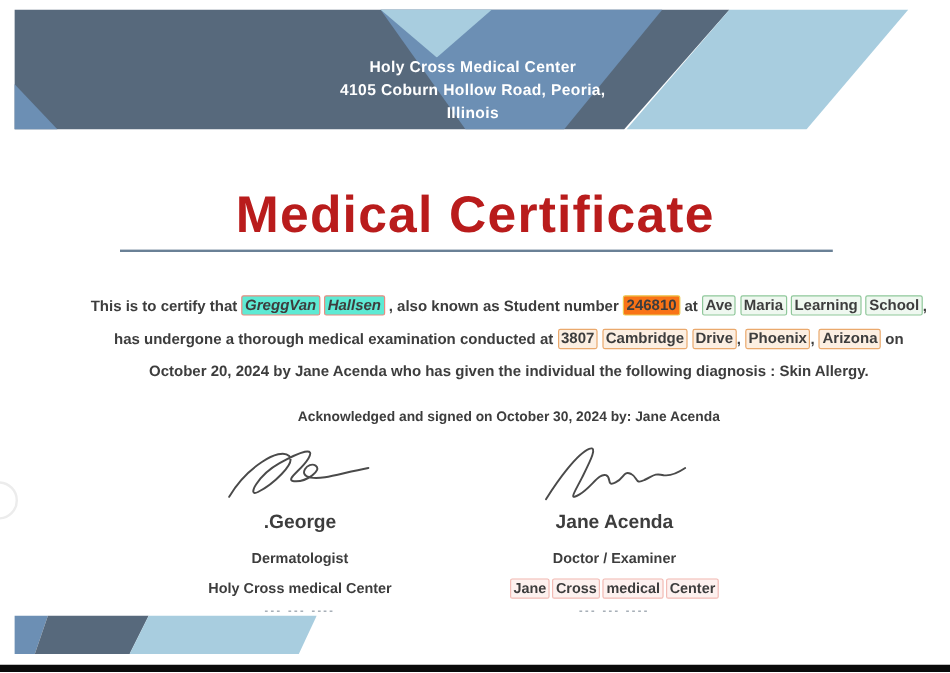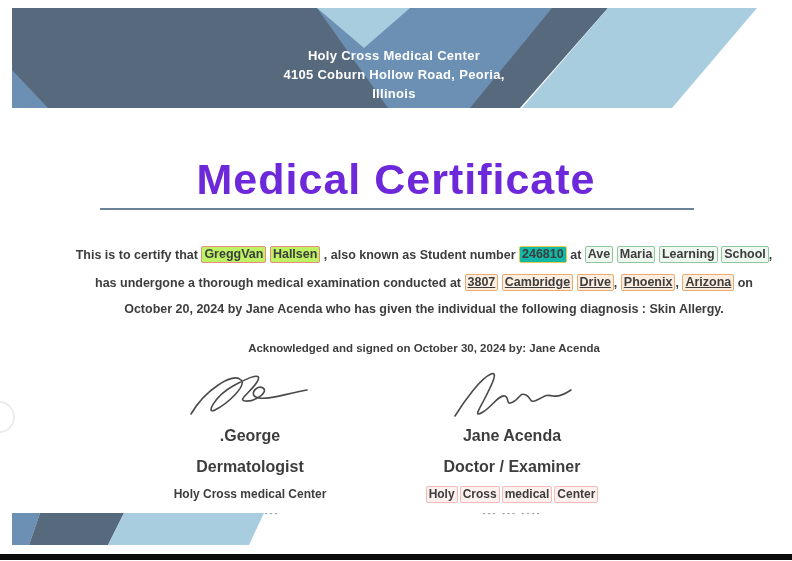--- a/index.html
+++ b/index.html
@@ -20,44 +20,44 @@
   .sh-f-light{background:#a8cddf;clip-path:polygon(124px 513px,264px 513px,249px 545px,108px 545px);}
   .sh-bottom-bar{background:#0b0b0b;clip-path:polygon(0px 554px,792px 554px,792px 560px,0px 560px);}
 
   .header-text{
     position:absolute;left:244px;top:46px;width:300px;
     color:#ffffff;font-size:13px;line-height:19px;font-weight:700;
     text-align:center;letter-spacing:.3px;
   }
   .page-title{
     position:absolute;left:0;top:155px;width:100%;
-    text-align:center;color:#6d28d9;font-size:43px;font-weight:700;letter-spacing:1px;
+    text-align:center;color:#b91c1c;font-size:43px;font-weight:700;letter-spacing:1px;
   }
   .title-rule{position:absolute;left:100px;top:208px;width:594px;height:2px;background:#6a8196;}
 
   .body-line{
     position:absolute;left:0;width:100%;display:flex;justify-content:center;align-items:center;
     color:#3d3d3d;font-size:12.5px;font-weight:700;white-space:pre;padding-left:28px;
   }
   .bl1{top:246px;} .bl2{top:274px;} .bl3{top:302px;}
   .ack-line{top:342px;font-size:11.5px;}
 
   .hl{border:1px solid;border-radius:2px;padding:0px 2px 1px 2px;}
-  .hl-red{border-color:#e98b80;background:#bef264;}
-  .hl-yellow{border-color:#ecc84f;background:#14b8a6;}
+  .hl-red{border-color:#e98b80;background:#5eead4;font-style:italic;}
+  .hl-yellow{border-color:#ecc84f;background:#f97316;}
   .hl-green{border-color:#8fc79a;background:#eff8f0;}
-  .hl-orange{border-color:#eaa96d;background:#fcefe2;text-decoration:underline;}
+  .hl-orange{border-color:#eaa96d;background:#fcefe2;}
   .hl-pink{border-color:#f2bcb6;background:#fdf1ef;}
 
   .sig-col{position:absolute;top:370px;width:220px;display:flex;flex-direction:column;align-items:center;color:#3d3d3d;}
   .sig-col-left{left:140px;}
   .sig-col-right{left:402px;}
   .sig-img{height:52px;}
   .sig-name{margin-top:5px;font-size:16px;font-weight:700;}
-  .sig-role{margin-top:13px;font-size:16px;font-weight:700;}
+  .sig-role{margin-top:13px;font-size:12px;font-weight:700;}
   .sig-org{margin-top:11px;font-size:12px;font-weight:700;white-space:pre;}
   .sig-org .hl{margin:0 1px;}
   .sig-phone{margin-top:7px;font-size:9px;letter-spacing:2px;color:#9aa4ad;font-weight:700;}
 
   .nav-circle{
     position:absolute;left:-17px;top:401px;width:28px;height:28px;border-radius:50%;
     background:#ffffff;border:2px solid #ececec;
   }
 </style>
 </head>
@@ -97,21 +97,21 @@
     <div class="sig-org">Holy Cross medical Center</div>
     <div class="sig-phone">--- --- ----</div>
   </div>
 
   <div class="sig-col sig-col-right">
     <svg class="sig-img" width="130" height="52" viewBox="0 0 130 52">
       <path d="M8 46 C18 30, 34 8, 44 4 C52 1, 44 16, 38 28 C32 40, 26 48, 36 42 C46 36, 52 24, 58 26 C63 28, 58 36, 66 32 C74 28, 72 22, 79 25 C85 28, 82 34, 90 30 C97 27, 98 24, 106 26 C112 27, 118 24, 124 20" fill="none" stroke="#4a4a4a" stroke-width="1.6" stroke-linecap="round"></path>
     </svg>
     <div class="sig-name">Jane Acenda</div>
     <div class="sig-role">Doctor / Examiner</div>
-    <div class="sig-org"><span class="hl hl-pink">Holy</span><span class="hl hl-pink">Cross</span><span class="hl hl-pink">medical</span><span class="hl hl-pink">Center</span></div>
+    <div class="sig-org"><span class="hl hl-pink">Jane</span><span class="hl hl-pink">Cross</span><span class="hl hl-pink">medical</span><span class="hl hl-pink">Center</span></div>
     <div class="sig-phone">--- --- ----</div>
   </div>
 
   <div class="shape sh-f-steel"></div>
   <div class="shape sh-f-dark"></div>
   <div class="shape sh-f-light"></div>
   <div class="shape sh-bottom-bar"></div>
 
   <div class="nav-circle"></div>
 

